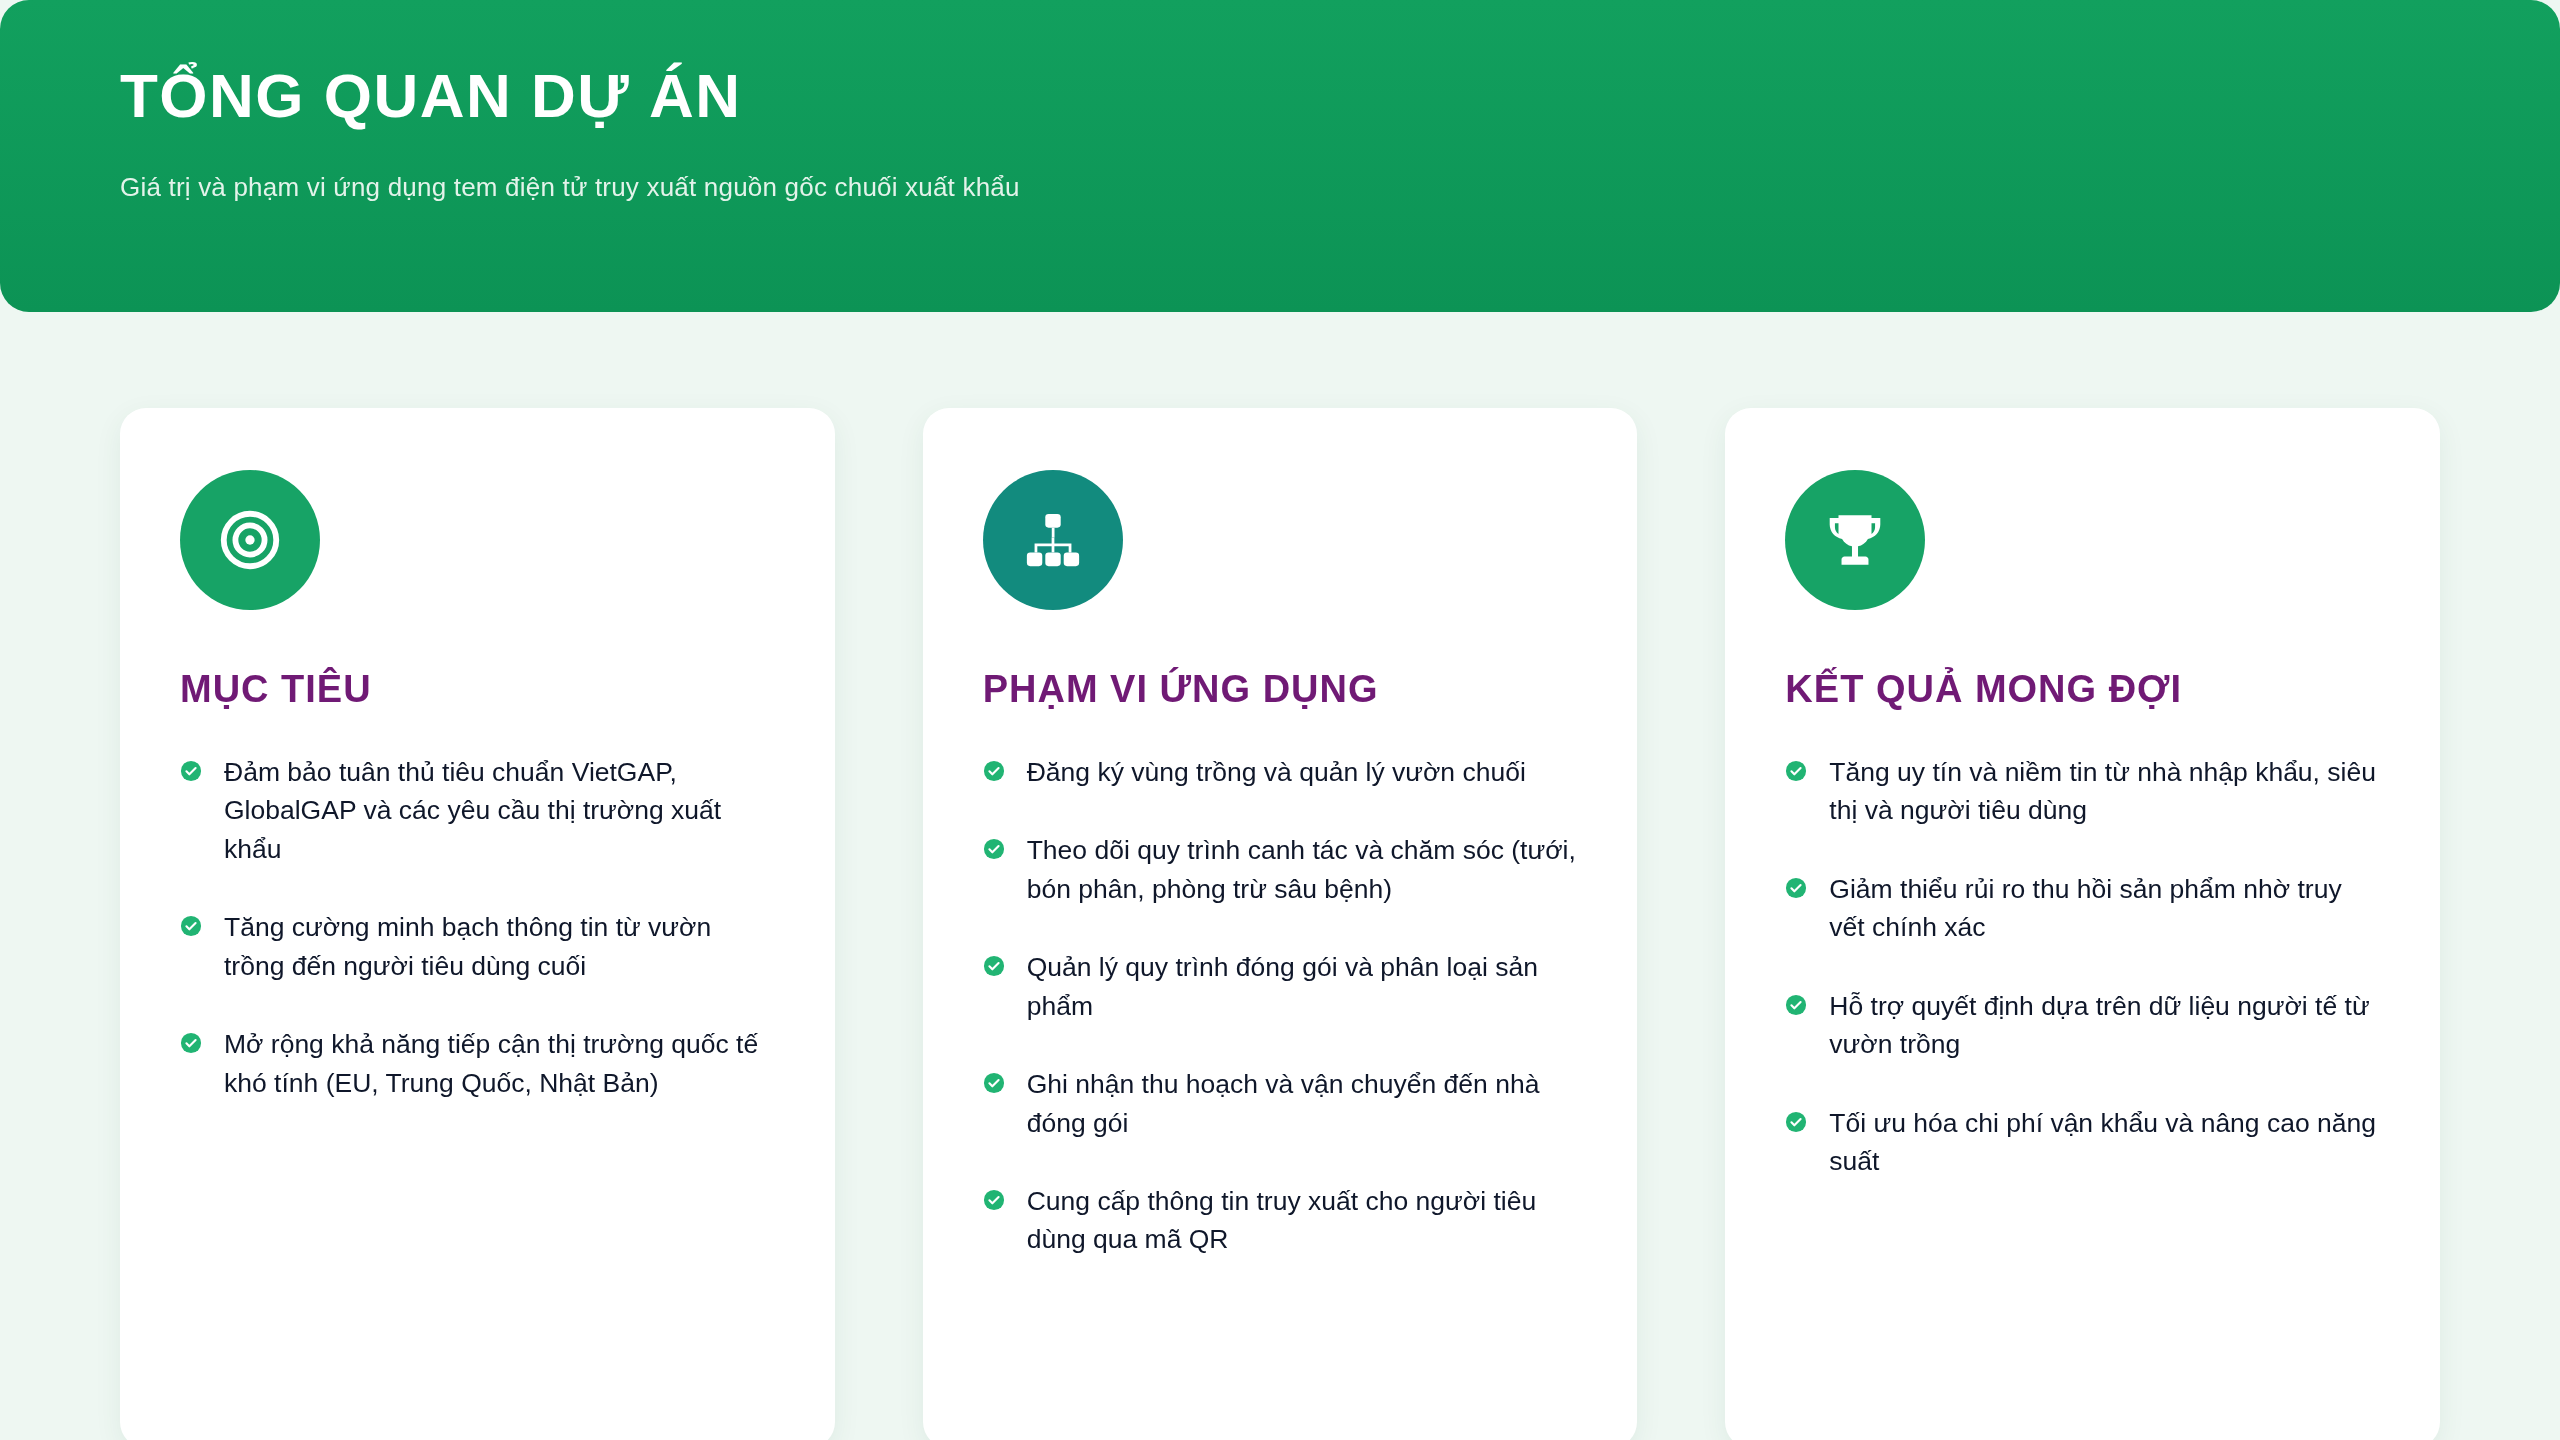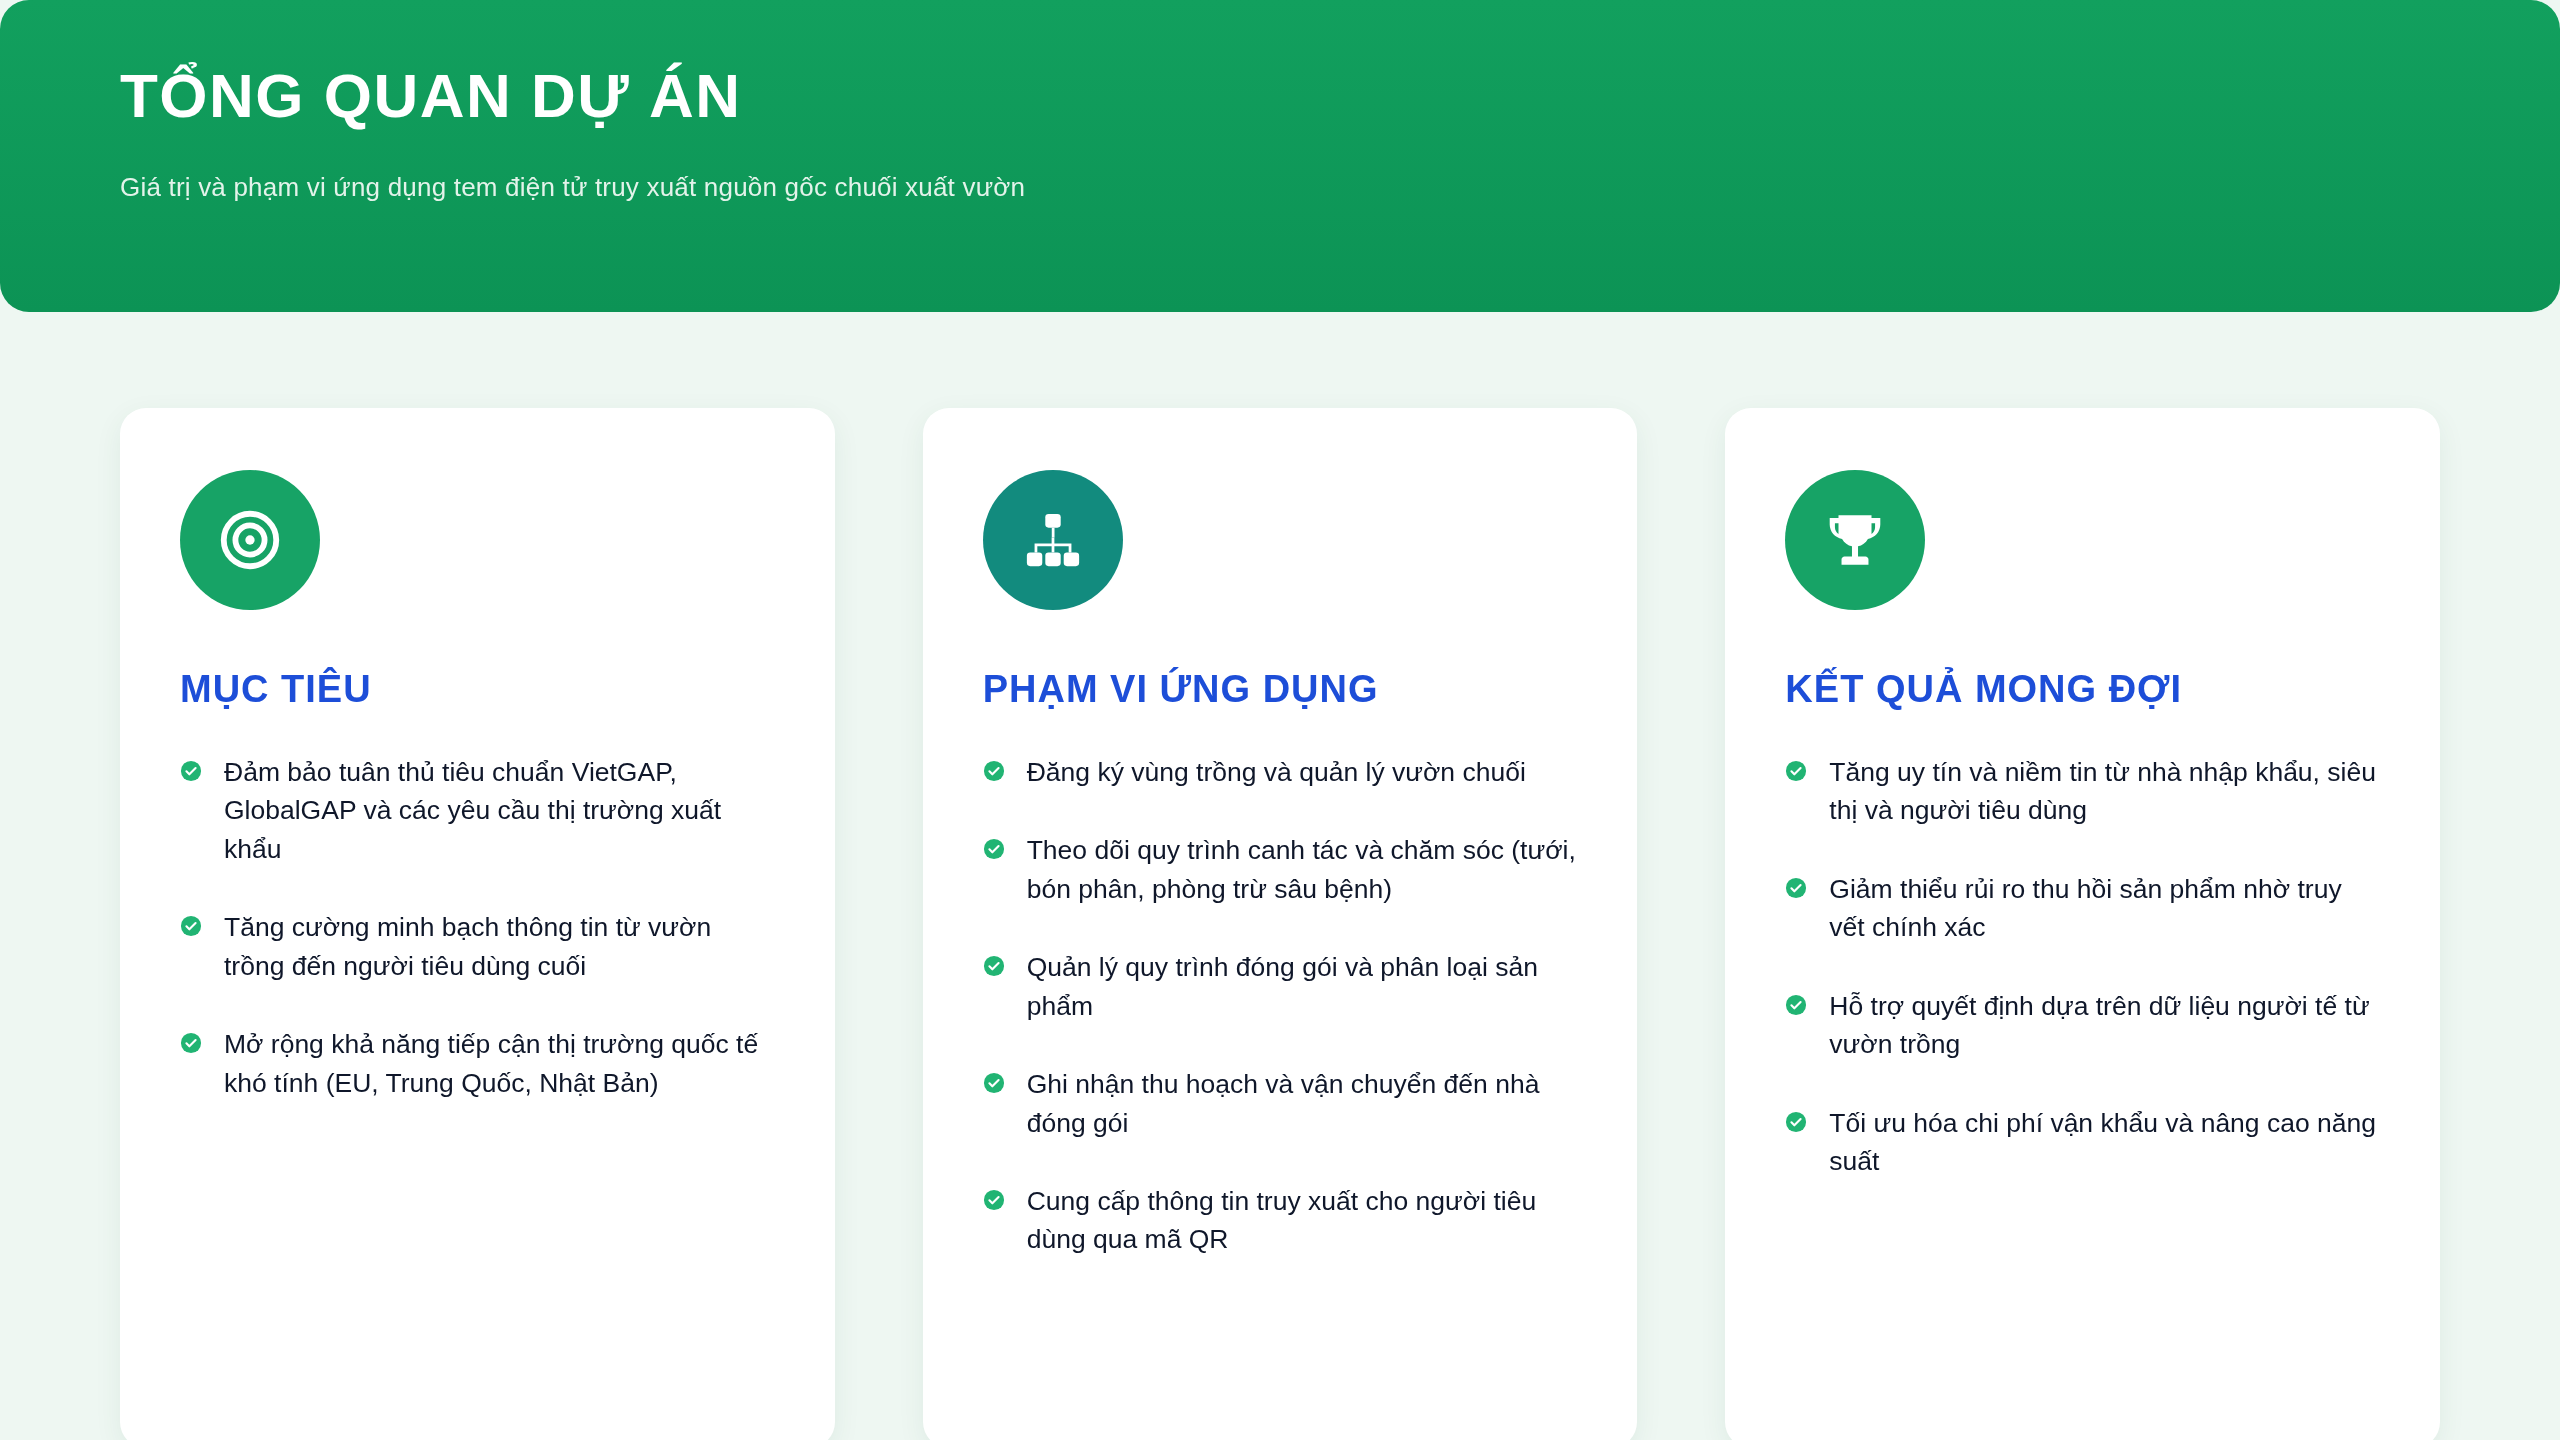--- a/index.html
+++ b/index.html
@@ -67,21 +67,21 @@
     display: flex;
     align-items: center;
     justify-content: center;
     margin-bottom: 58px;
   }
   .card-icon svg { display: block; }
 
   .card-title {
     font-size: 38px;
     font-weight: bold;
-    color: #1d4ed8;
+    color: #701a75;
     letter-spacing: 1px;
     margin-bottom: 42px;
   }
 
   .card-list { list-style: none; }
 
   .card-list li {
     display: flex;
     align-items: flex-start;
     gap: 22px;
@@ -98,21 +98,21 @@
     line-height: 1.45;
     color: #0f172a;
     font-weight: 400;
   }
 </style>
 </head>
 <body>
 
 <div class="page-header">
   <h1 class="page-title">TỔNG QUAN DỰ ÁN</h1>
-  <p class="page-subtitle">Giá trị và phạm vi ứng dụng tem điện tử truy xuất nguồn gốc chuối xuất vườn</p>
+  <p class="page-subtitle">Giá trị và phạm vi ứng dụng tem điện tử truy xuất nguồn gốc chuối xuất khẩu</p>
 </div>
 
 <div class="content-area">
   <div class="cards-row">
 
     <div class="card">
       <div class="card-icon" style="background:#17a366">
         <svg width="70" height="70" viewBox="0 0 24 24" fill="none" stroke="#ffffff" stroke-width="2">
           <circle cx="12" cy="12" r="9"></circle>
           <circle cx="12" cy="12" r="5"></circle>

